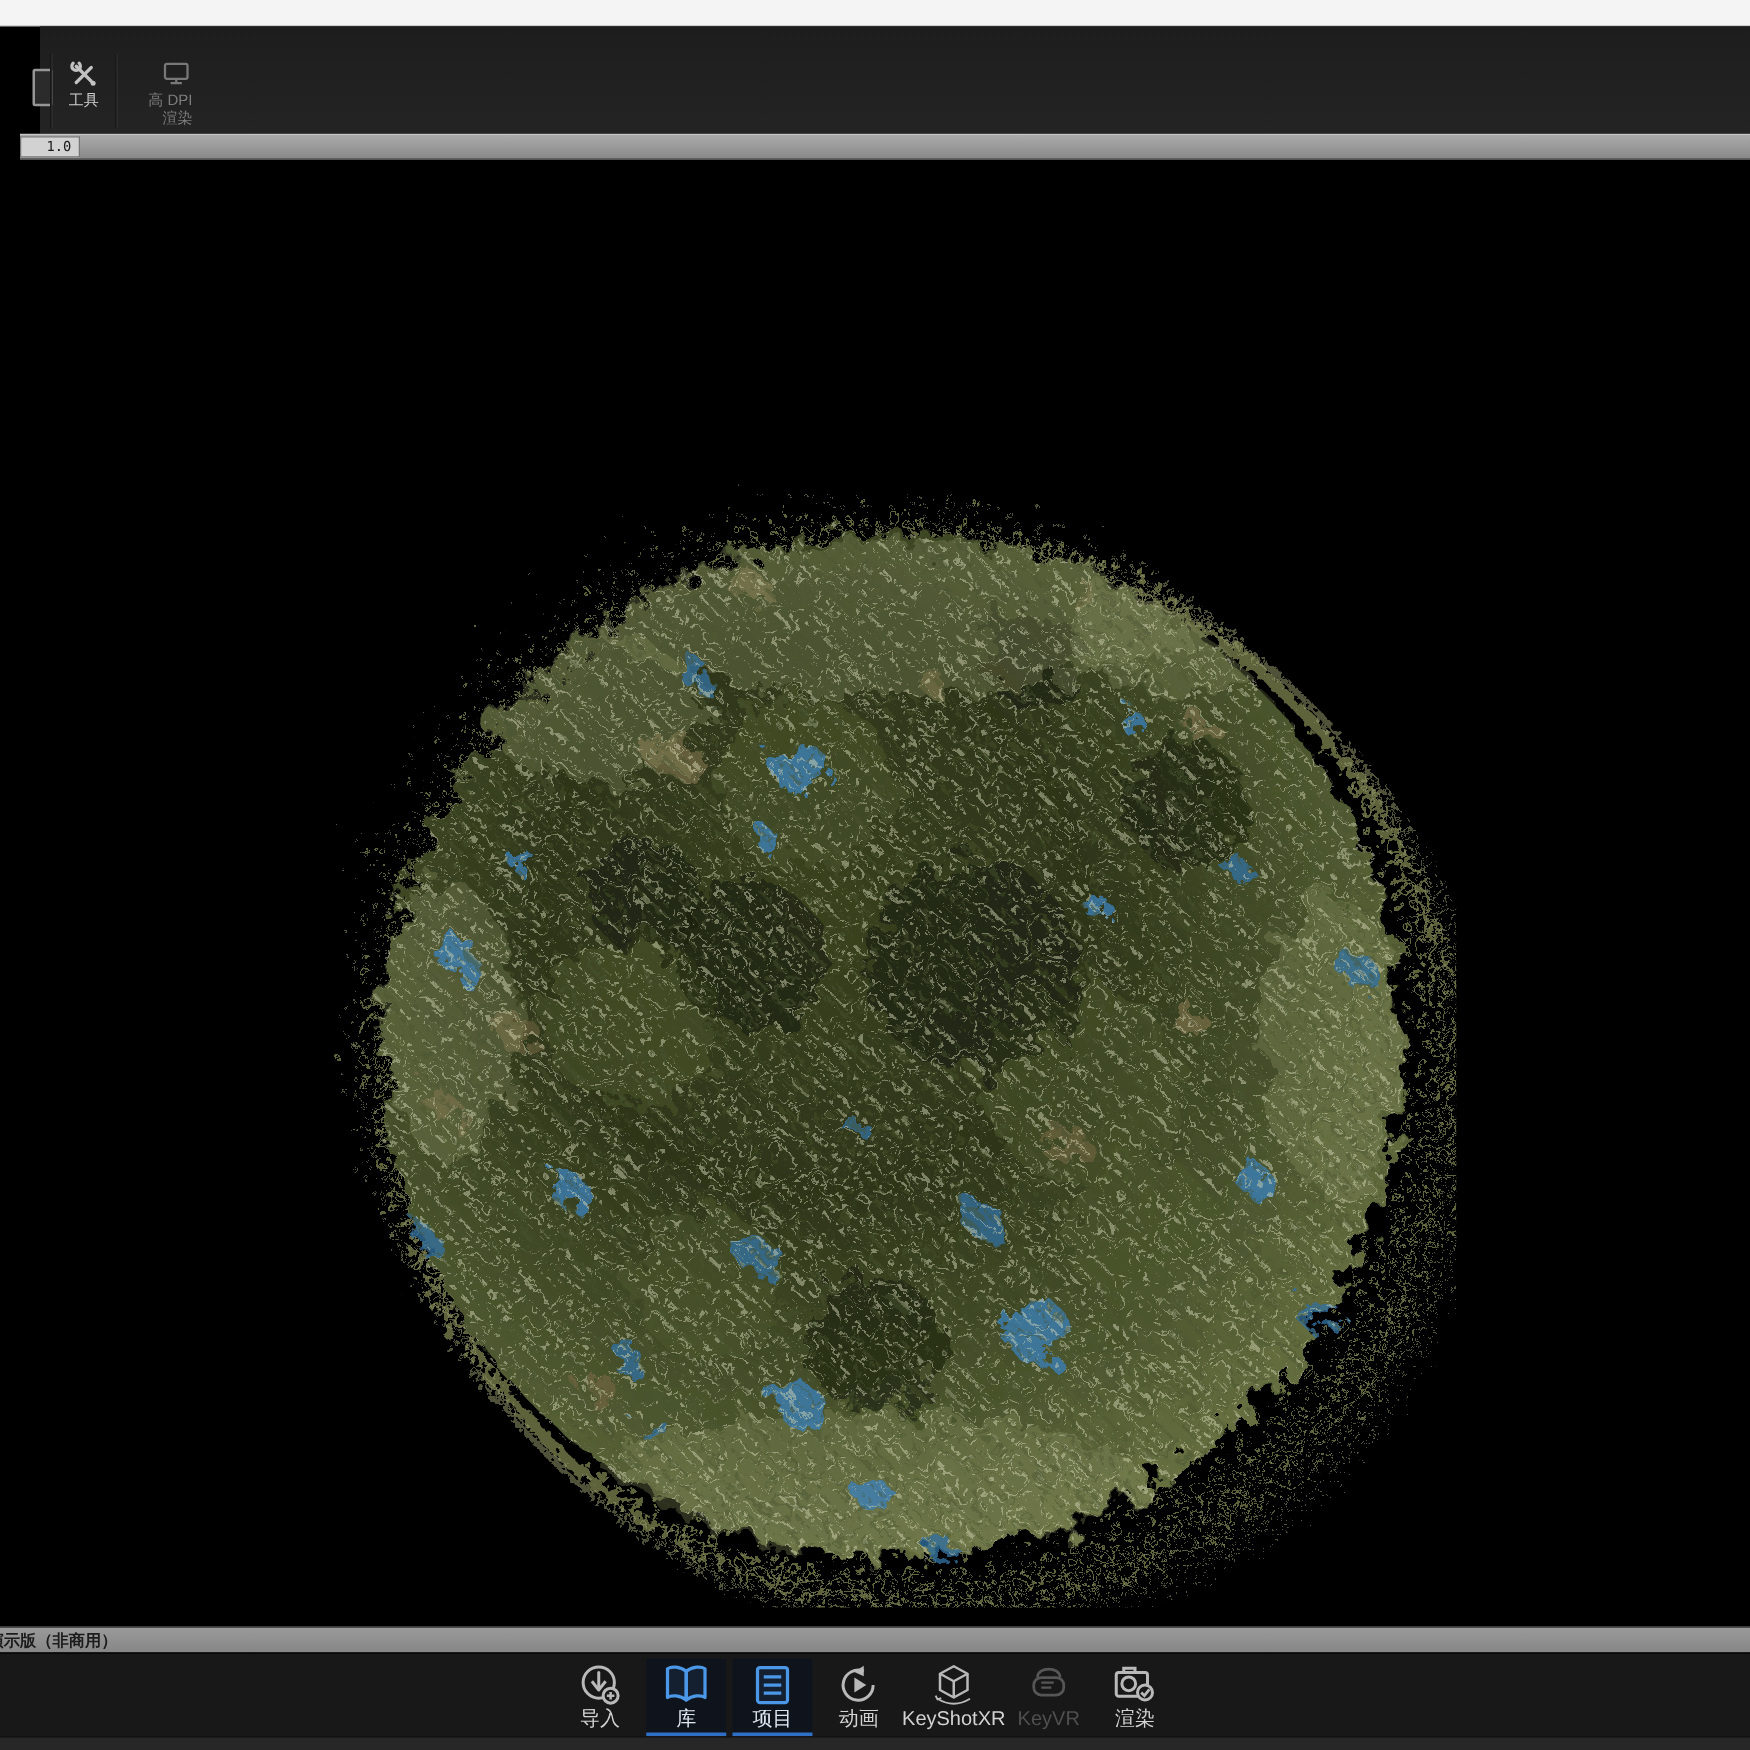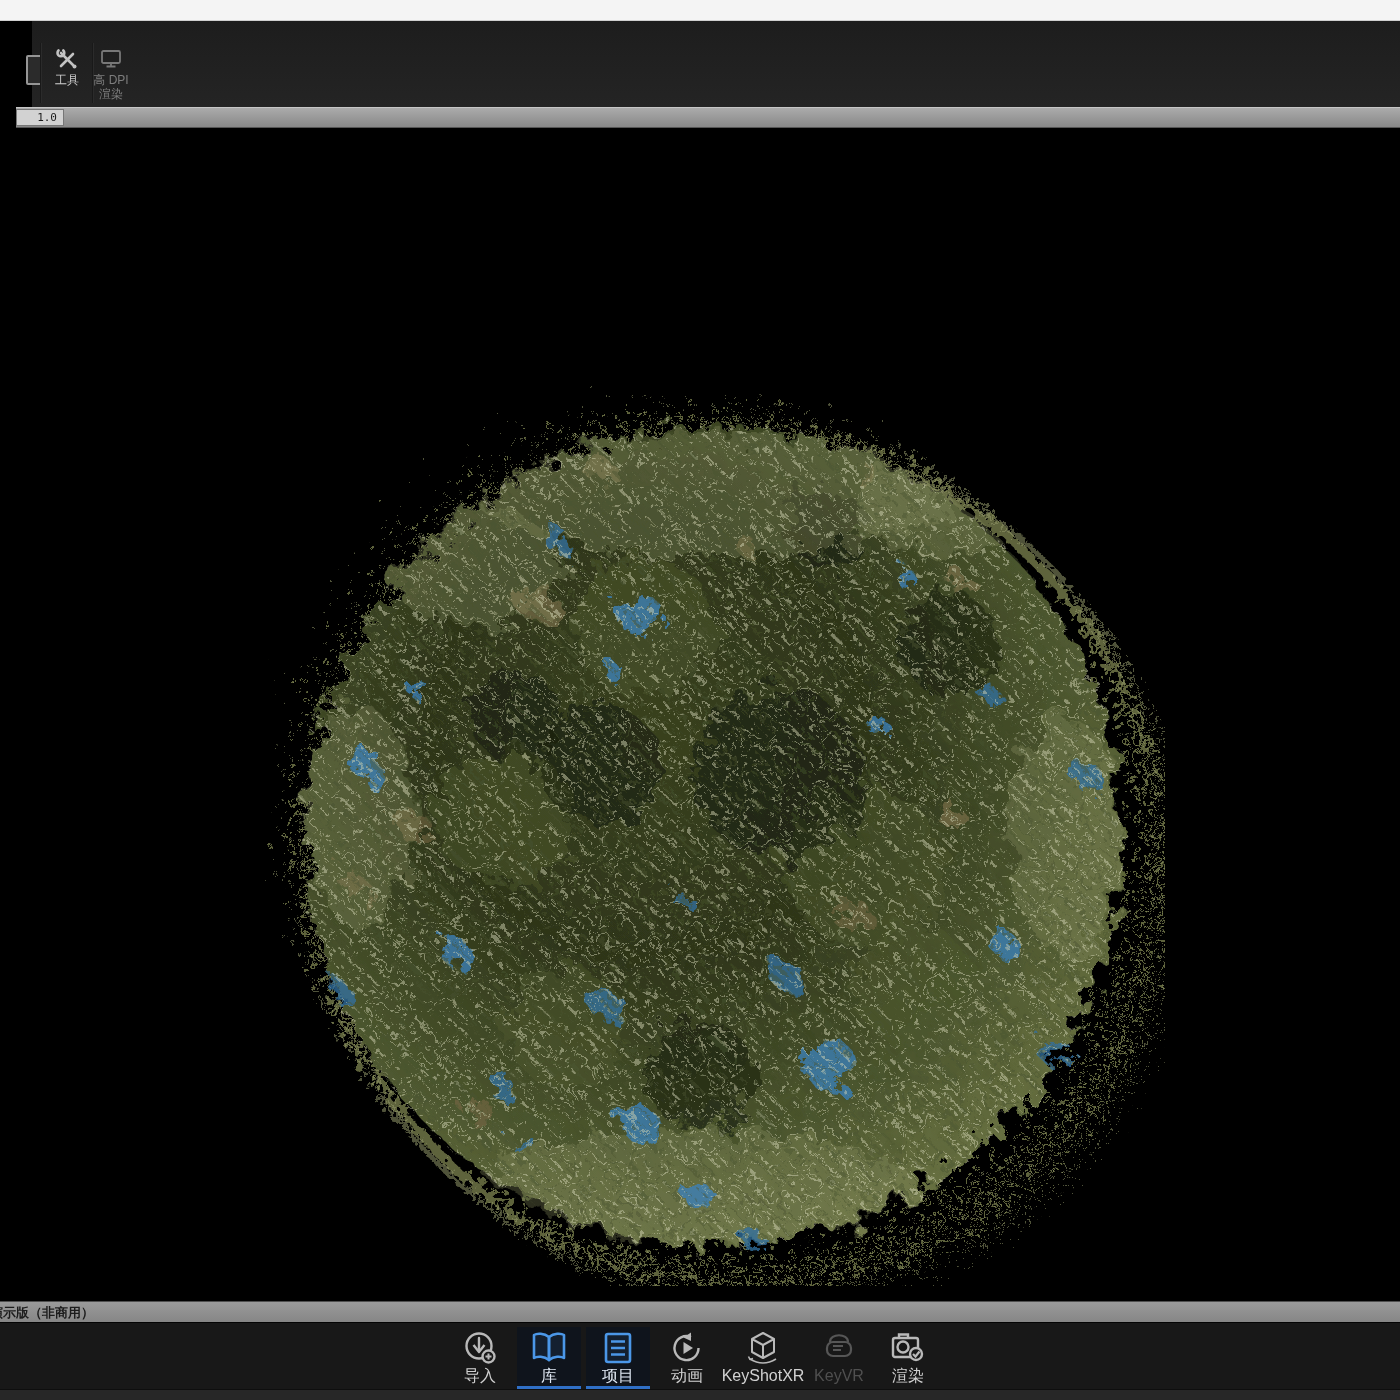--- a/index.html
+++ b/index.html
@@ -64,21 +64,21 @@
             <path d="M7 20 L19 8"></path>
             <path d="M7 7 L19 19"></path>
             <path d="M4.5 4.5 a3.4 3.4 0 1 0 4.8 0"></path>
             <circle cx="20.5" cy="20.5" r="2" fill="#c2c2c2" stroke="none"></circle>
           </g>
         </svg>
       </span>
       <span class="tt-label">工具</span>
     </button>
     <div class="tt-sep" style="left:60px;"></div>
-    <button class="tt-btn disabled" style="left:50px;width:58px;">
+    <button class="tt-btn disabled" style="left:64px;width:58px;align-items:flex-end;">
       <span class="glyph">
         <svg width="26" height="26" viewBox="0 0 26 26">
           <g stroke="#787878" stroke-width="1.8" fill="none">
             <rect x="4" y="5" width="18" height="12" rx="1.5"></rect>
             <path d="M13 17 L13 20 M8.5 20.5 L17.5 20.5"></path>
           </g>
         </svg>
       </span>
       <span class="tt-label">高 DPI</span>
       <span class="tt-label">渲染</span>

